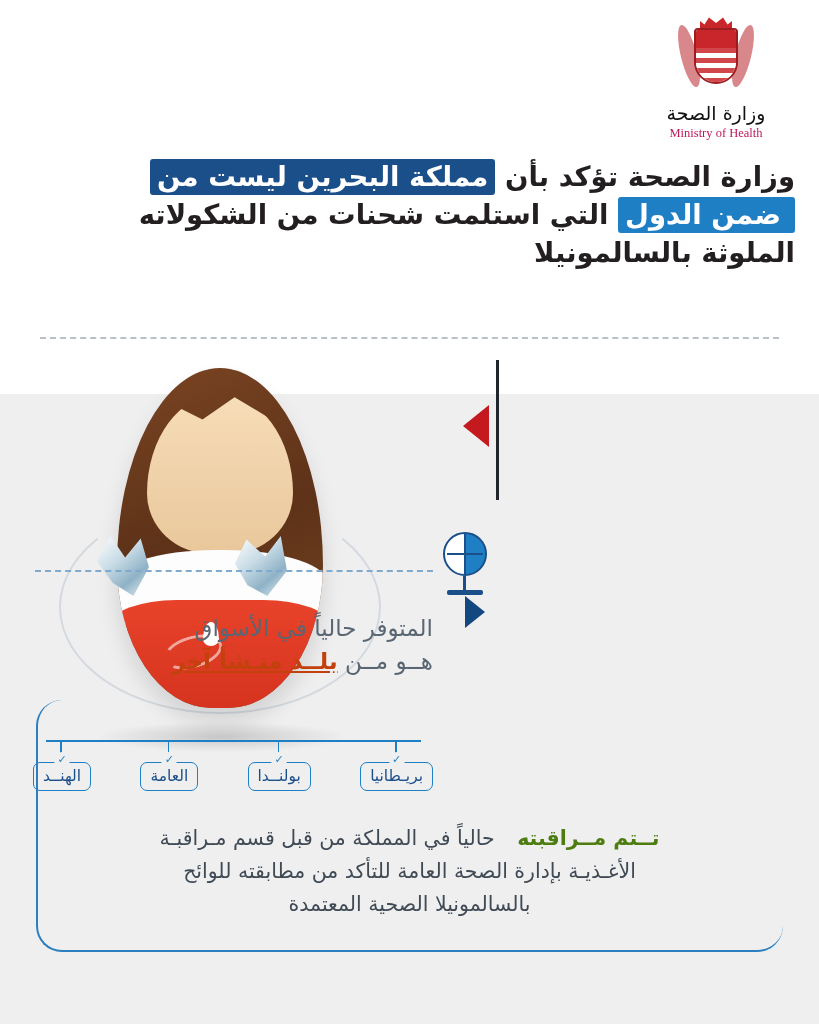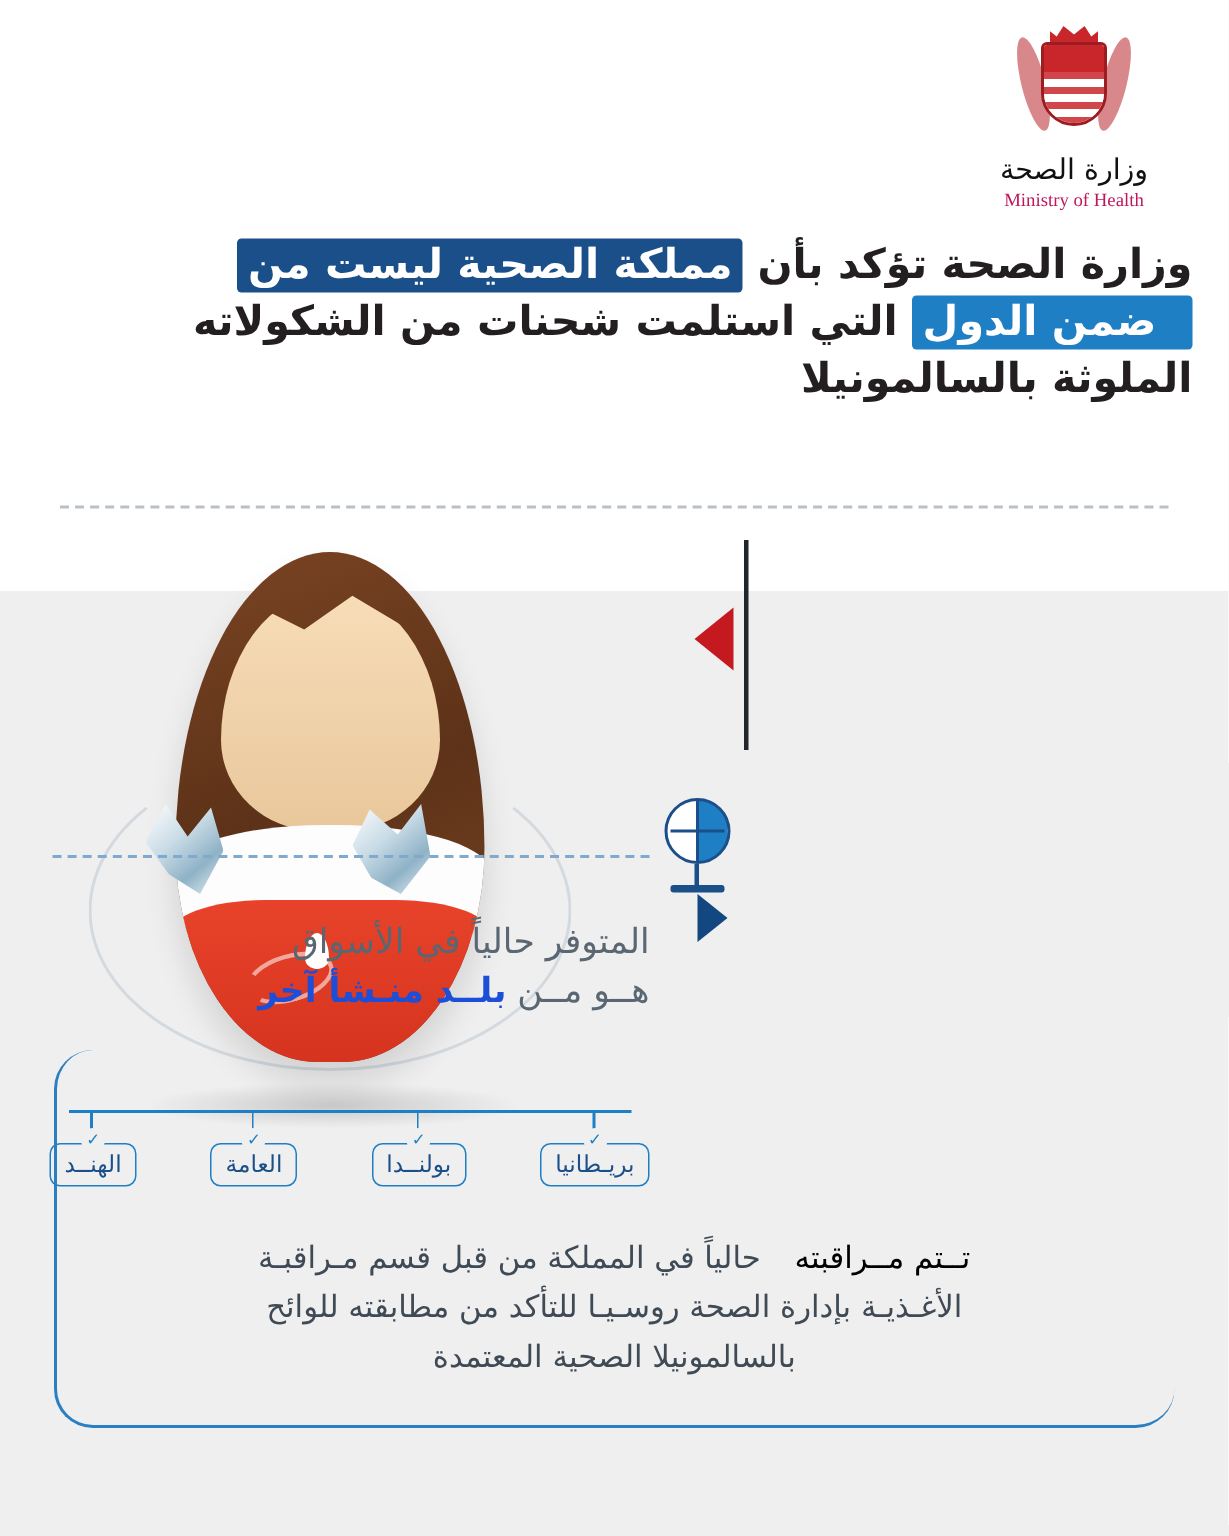--- a/index.html
+++ b/index.html
@@ -114,21 +114,21 @@
     color: #ffffff;
     background: #1b4f8a;
     padding: 1px 7px 3px 7px;
     border-radius: 3px;
     display: inline-block;
     line-height: 1.18;
   }
   .headline .hl2 {
     color: #ffffff;
     background: #1f7fc4;
-    padding: 1px 24px 3px 7px;
+    padding: 1px 14px 3px 7px;
     border-radius: 3px;
     display: inline-block;
     line-height: 1.18;
   }
   .headline .line { display: block; }
 
   
   .sep-top {
     position: absolute;
     top: 337px;
@@ -336,22 +336,23 @@
     top: 612px;
     right: 386px;
     width: 400px;
     text-align: right;
     direction: rtl;
     color: #5a6672;
     font-size: 23px;
     line-height: 1.45;
   }
   .block2 .strong {
-    color: #1d4ed8;
+    color: #c2410c;
     font-weight: bold;
+    text-decoration: underline;
   }
   .arrow-left {
     position: absolute;
     top: 596px;
     right: 334px;
     width: 0; height: 0;
     border-top: 16px solid transparent;
     border-bottom: 16px solid transparent;
     border-left: 20px solid #12477f;
   }
@@ -424,22 +425,22 @@
     top: 822px;
     right: 96px;
     left: 96px;
     text-align: center;
     direction: rtl;
     color: #3f4a55;
     font-size: 20.5px;
     line-height: 1.62;
   }
   .bottom-text .b {
-    font-weight: normal;
-    color: #000000;
+    font-weight: bold;
+    color: #4d7c0f;
     margin-left: 16px;
   }
 </style>
 </head>
 <body>
 
 <div class="page">
 
   <div class="header">
     <div class="logo-wrap">
@@ -450,21 +451,21 @@
         <div class="shield"></div>
       </div>
       <div class="moh-ar">وزارة الصحة</div>
       <div class="moh-en">Ministry of Health</div>
     </div>
   </div>
 
   <div class="headline">
     <span class="line">
       <span>وزارة الصحة تؤكد بأن</span>
-      <span class="hl">مملكة الصحية ليست من</span>
+      <span class="hl">مملكة البحرين ليست من</span>
     </span>
     <span class="line">
       <span class="hl2">ضمن الدول</span>
       <span>التي استلمت شحنات من الشكولاته</span>
     </span>
     <span class="line">الملوثة بالسالمونيلا</span>
   </div>
 
   <div class="sep-top"></div>
 
@@ -524,17 +525,17 @@
       <span class="tick">✓</span>
       <span>الهنــد</span>
     </div>
   </div>
 
   <div class="bottom-card"></div>
   <div class="bottom-text">
     <div>
       <span class="b">تــتم مــراقبته</span><span> حالياً في المملكة من قبل قسم مـراقبـة</span>
     </div>
-    <div>الأغـذيـة بإدارة الصحة روسـيـا للتأكد من مطابقته للوائح</div>
+    <div>الأغـذيـة بإدارة الصحة العامة للتأكد من مطابقته للوائح</div>
     <div>بالسالمونيلا الصحية المعتمدة</div>
   </div>
 
 </div>
 
 </body></html>

